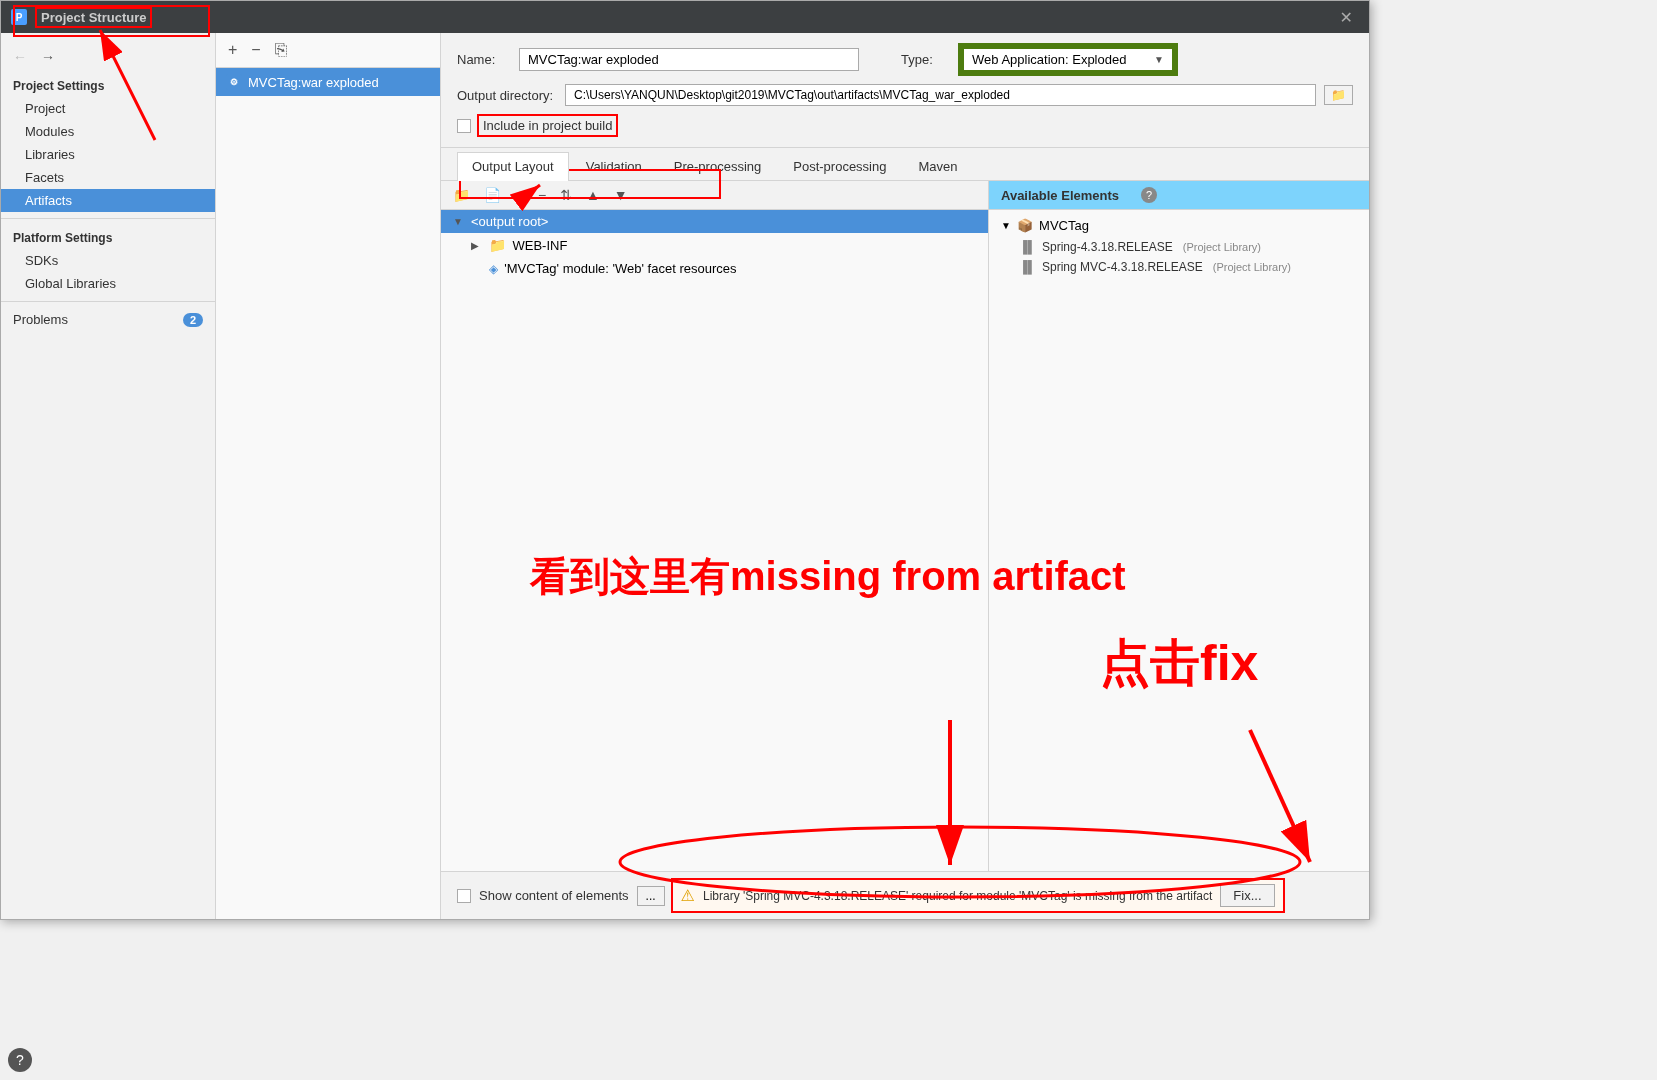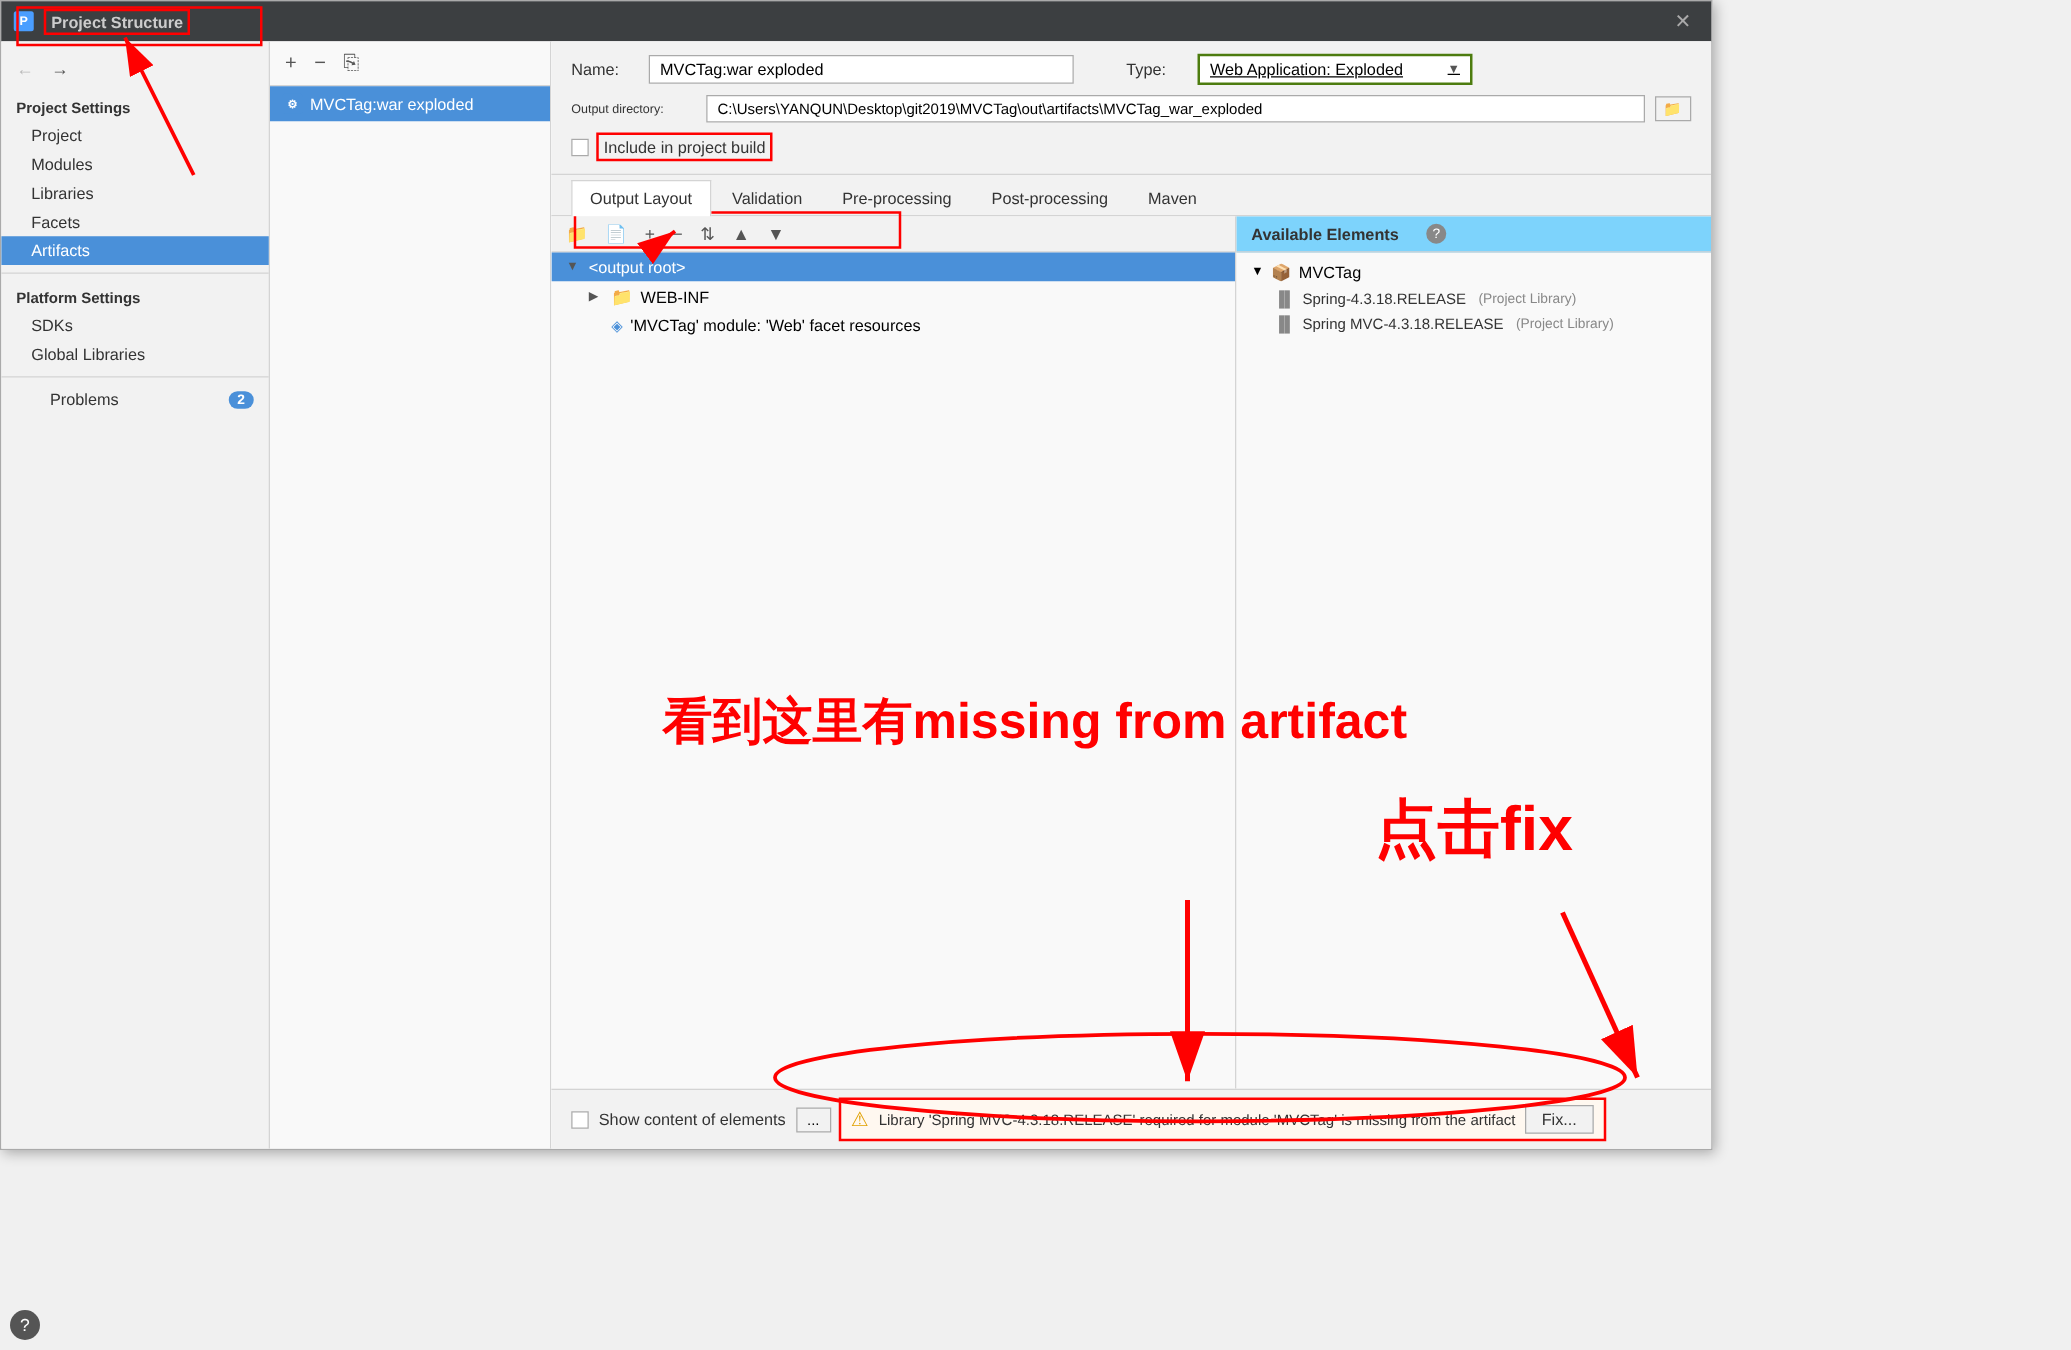--- a/index.html
+++ b/index.html
@@ -122,21 +122,20 @@
       height: 1px;
       background: #d4d4d4;
       margin: 6px 0;
     }
 
     .problems-row {
       display: flex;
       align-items: center;
       padding: 4px 12px;
       cursor: pointer;
-      margin-left: 27px;
     }
     .problems-label {
       font-size: 13px;
       color: #333;
       flex: 1;
     }
     .problems-badge {
       background: #4a90d9;
       color: white;
       border-radius: 10px;
@@ -227,44 +226,43 @@
       width: 45px;
     }
     .name-input {
       border: 1px solid #aaa;
       background: white;
       padding: 3px 8px;
       font-size: 13px;
       width: 340px;
     }
     .type-select {
-      border: 2px solid #4d7c0f;
+      border: 6px solid #4d7c0f;
       background: white;
       padding: 3px 8px;
       font-size: 13px;
       width: 220px;
       display: flex;
       align-items: center;
       justify-content: space-between;
       cursor: pointer;
-      text-decoration: underline;
     }
     .type-select-icon {
       font-size: 10px;
       color: #555;
     }
 
     .output-dir-row {
       display: flex;
       align-items: center;
       gap: 8px;
       margin-bottom: 8px;
     }
     .output-dir-label {
-      font-size: 10px;
+      font-size: 13px;
       color: #333;
       width: 100px;
       flex-shrink: 0;
     }
     .output-dir-input {
       border: 1px solid #aaa;
       background: white;
       padding: 3px 8px;
       font-size: 12px;
       flex: 1;

